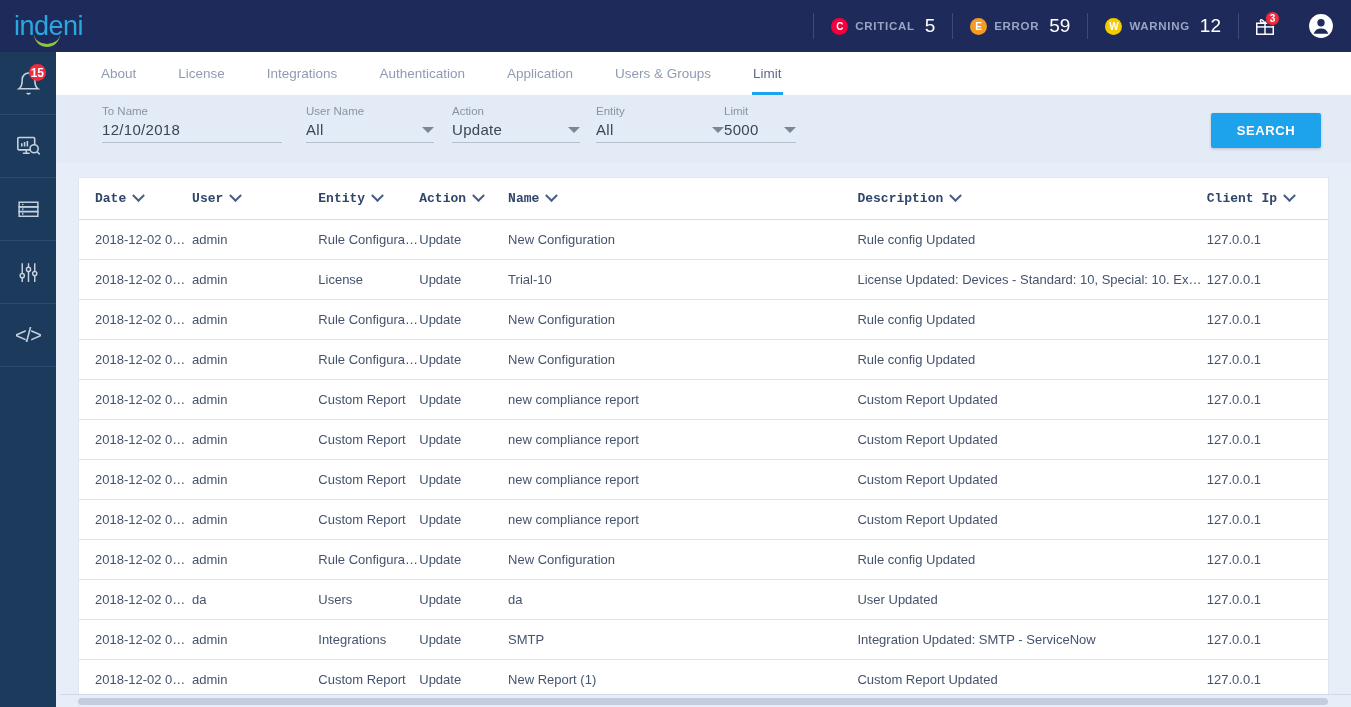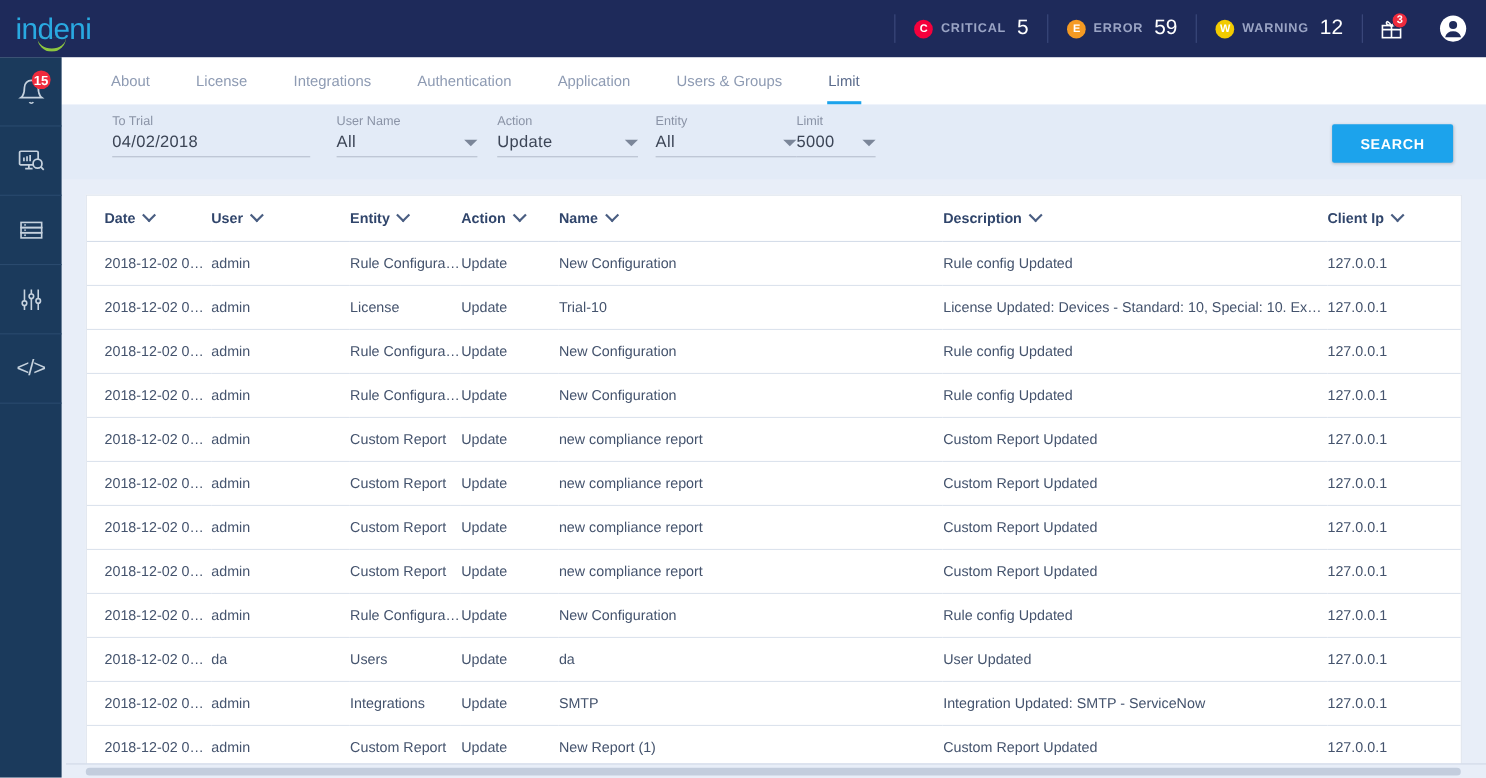--- a/index.html
+++ b/index.html
@@ -173,20 +173,21 @@
     position: relative;
   }
   table { width: 100%; border-collapse: collapse; table-layout: fixed; }
   thead th {
     text-align: left;
     font-size: 13px; font-weight: bold; color: #30456b;
     padding: 13px 0 13px 0;
     border-bottom: 1px solid #d5dde9;
     background: #fff;
     white-space: nowrap;
+    font-family: Liberation Mono, monospace;
   }
   thead th .th-inner { display: flex; align-items: center; gap: 8px; }
   .chev {
     width: 9px; height: 9px;
     border-right: 2px solid #4a5e82; border-bottom: 2px solid #4a5e82;
     transform: rotate(45deg) translate(-2px,-2px);
     flex-shrink: 0;
   }
   tbody td {
     font-size: 13px; color: #44536d;
@@ -340,23 +341,23 @@
       <div class="tab">Authentication</div>
       <div class="tab">Application</div>
       <div class="tab">Users &amp; Groups</div>
       <div class="tab active">Limit</div>
     </div>
 
     <div class="filters">
 
 
       <div class="field f-to">
-        <span class="field-label">To Trial</span>
+        <span class="field-label">To Name</span>
         <div class="field-value-row">
-          <span class="field-value">04/02/2018</span>
+          <span class="field-value">12/10/2018</span>
         </div>
       </div>
 
       <div class="field f-user">
         <span class="field-label">User Name</span>
         <div class="field-value-row">
           <span class="field-value">All</span>
           <span class="caret"></span>
         </div>
       </div>

